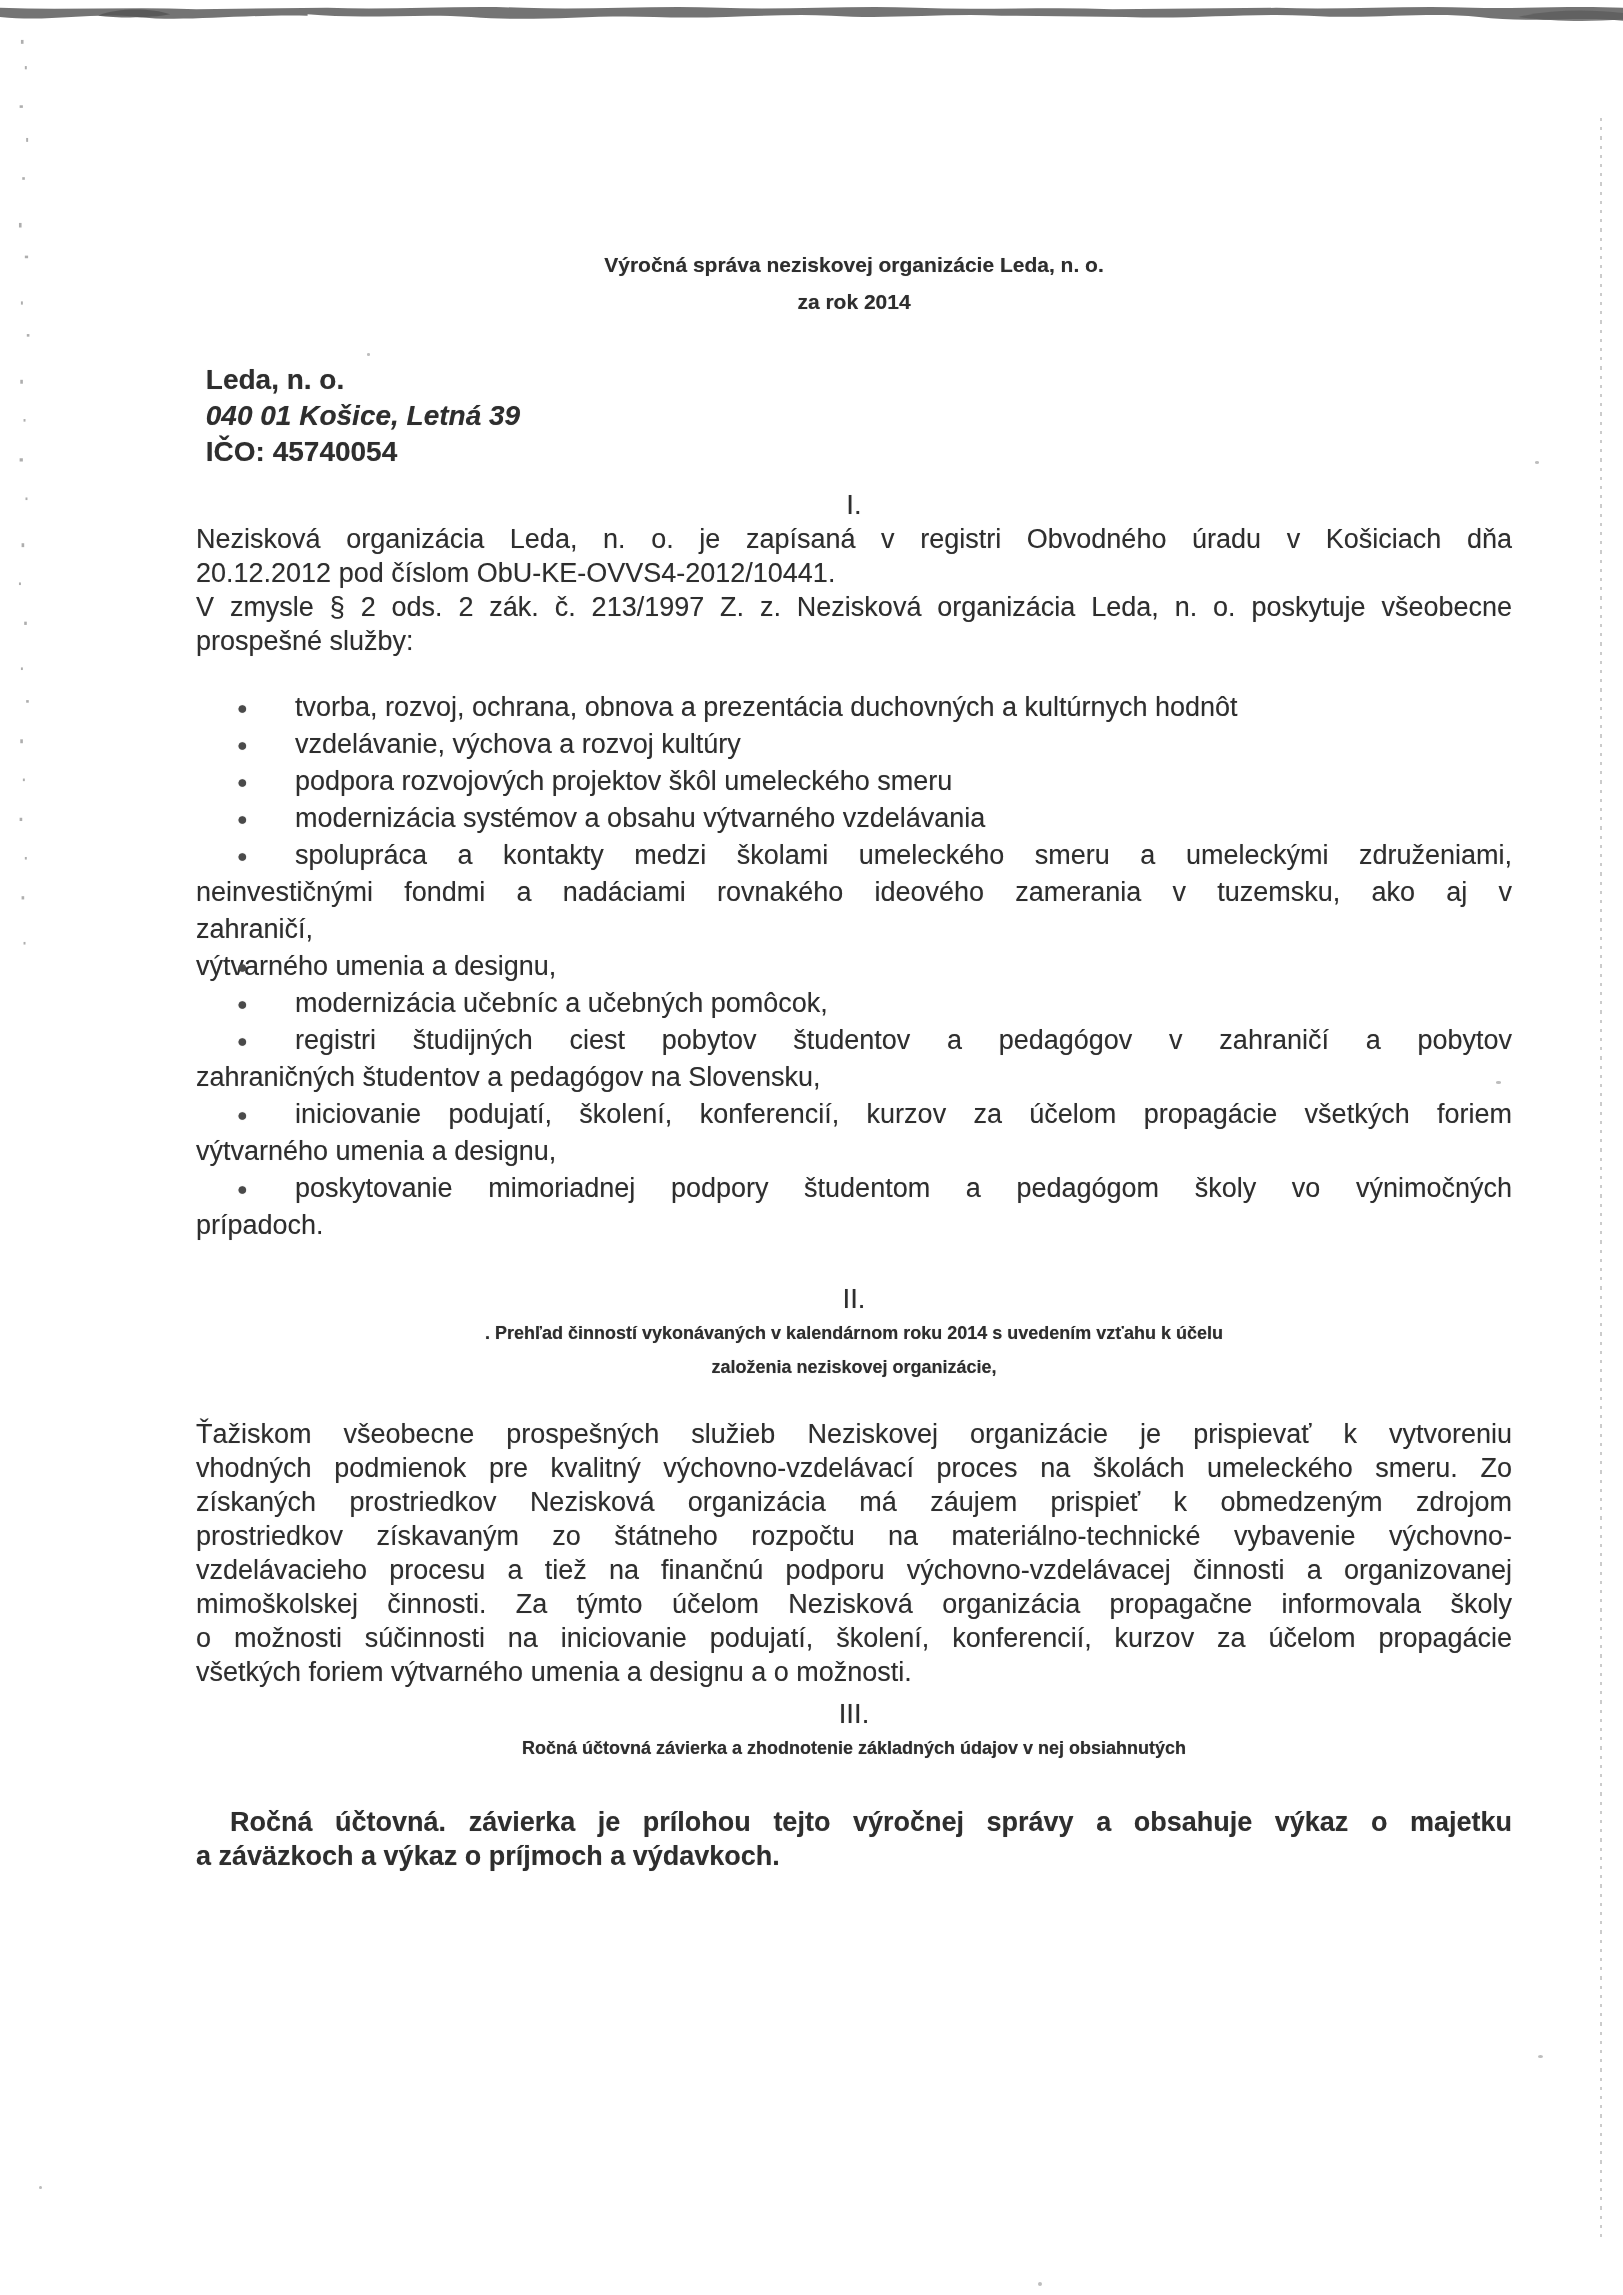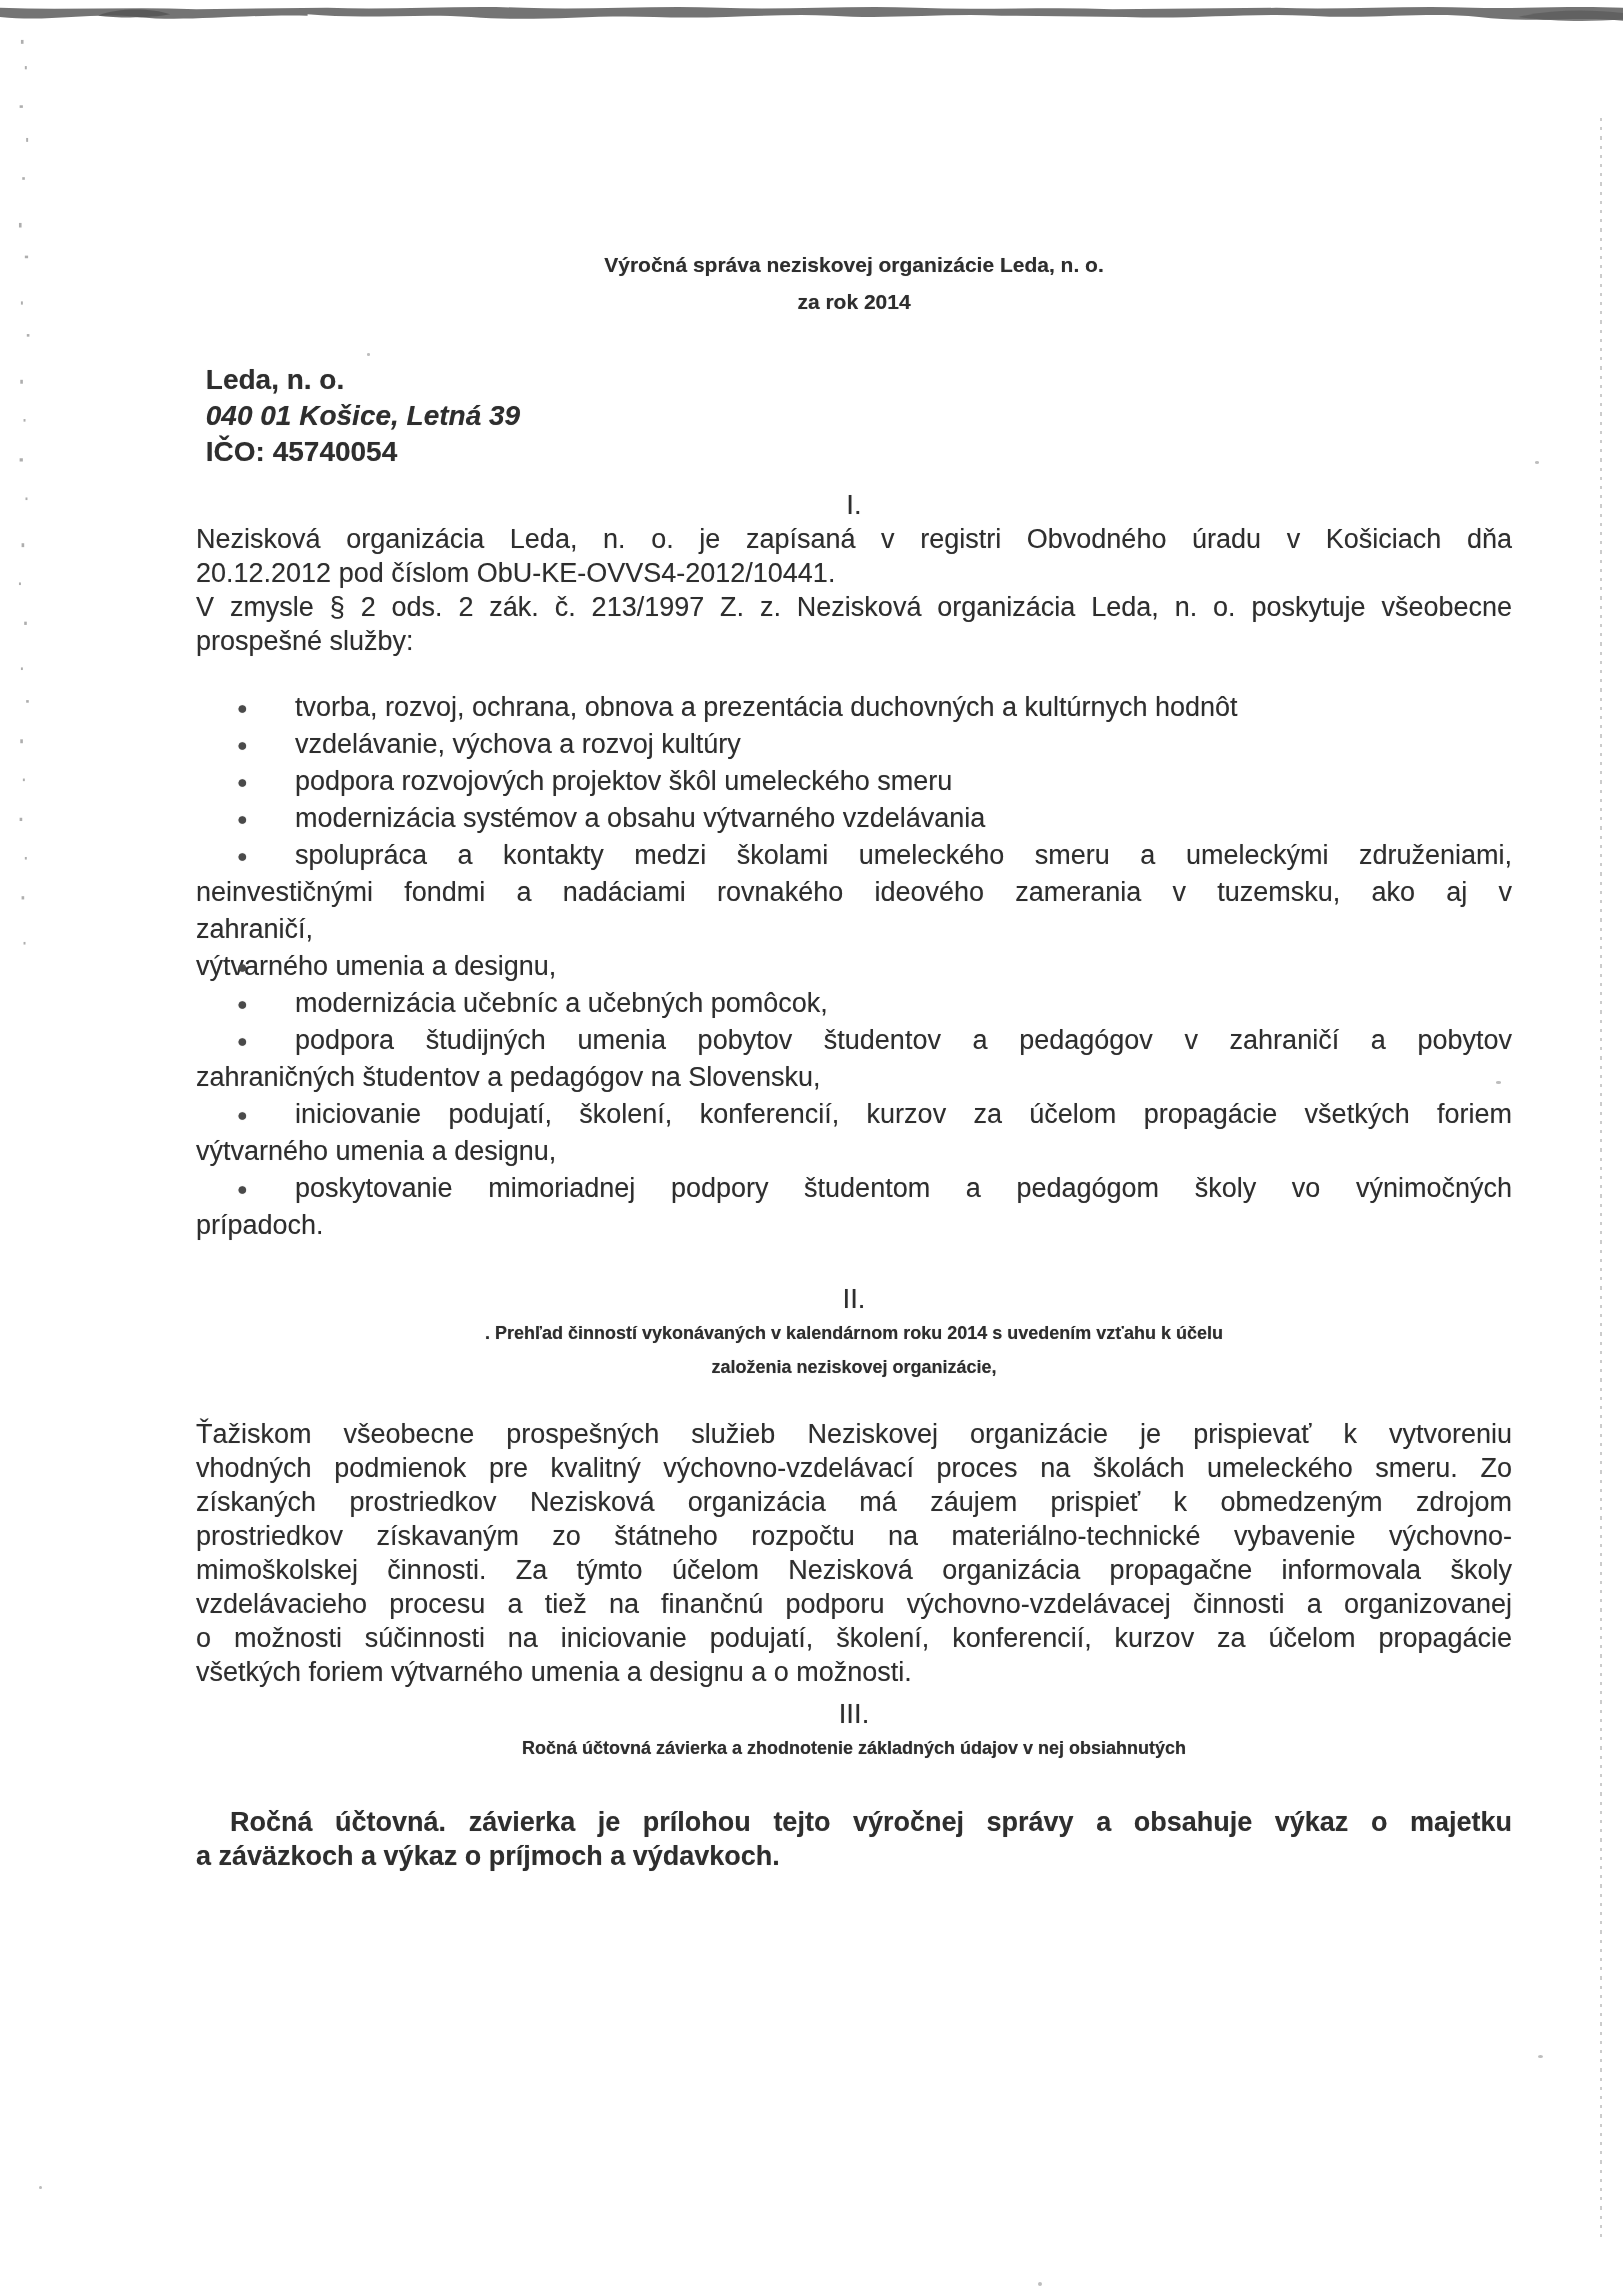--- a/index.html
+++ b/index.html
@@ -187,21 +187,21 @@
         </div>
         <div class="line ll">výtvarného umenia a designu,</div>
       </div>
 
       <div class="line bl ll">
         <span class="dot">●</span><span>modernizácia učebníc a učebných pomôcok,</span>
       </div>
 
       <div>
         <div class="line bl jl">
-          <span class="dot">●</span><span>podpora študijných umenia pobytov študentov a pedagógov v zahraničí a pobytov</span>
+          <span class="dot">●</span><span>registri študijných ciest pobytov študentov a pedagógov v zahraničí a pobytov</span>
         </div>
         <div class="line ll">zahraničných študentov a pedagógov na Slovensku,</div>
       </div>
 
       <div>
         <div class="line bl jl">
           <span class="dot">●</span><span>iniciovanie podujatí, školení, konferencií, kurzov za účelom propagácie všetkých foriem</span>
         </div>
         <div class="line ll">výtvarného umenia a designu,</div>
       </div>
@@ -220,22 +220,22 @@
     <div class="sec-heading">
       <div>. Prehľad činností vykonávaných v kalendárnom roku 2014 s uvedením vzťahu k účelu</div>
       <div>založenia neziskovej organizácie,</div>
     </div>
 
     <div class="para2">
       <div class="line jl">Ťažiskom všeobecne prospešných služieb Neziskovej organizácie je prispievať k vytvoreniu</div>
       <div class="line jl">vhodných podmienok pre kvalitný výchovno-vzdelávací proces na školách umeleckého smeru. Zo</div>
       <div class="line jl">získaných prostriedkov Nezisková organizácia má záujem prispieť k obmedzeným zdrojom</div>
       <div class="line jl">prostriedkov získavaným zo štátneho rozpočtu na materiálno-technické vybavenie výchovno-</div>
+      <div class="line jl">vzdelávacieho procesu a tiež na finančnú podporu výchovno-vzdelávacej činnosti a organizovanej</div>
       <div class="line jl">mimoškolskej činnosti. Za týmto účelom Nezisková organizácia propagačne informovala školy</div>
-      <div class="line jl">vzdelávacieho procesu a tiež na finančnú podporu výchovno-vzdelávacej činnosti a organizovanej</div>
       <div class="line jl">o možnosti súčinnosti na iniciovanie podujatí, školení, konferencií, kurzov za účelom propagácie</div>
       <div class="line ll">všetkých foriem výtvarného umenia a designu a o možnosti.</div>
     </div>
 
     <div class="sec-label sec3-label">III.</div>
 
     <div class="sec-heading">Ročná účtovná závierka a zhodnotenie základných údajov v nej obsiahnutých</div>
 
     <div class="para3">
       <div class="line jl indent">Ročná účtovná. závierka je prílohou tejto výročnej správy a obsahuje výkaz o majetku</div>

